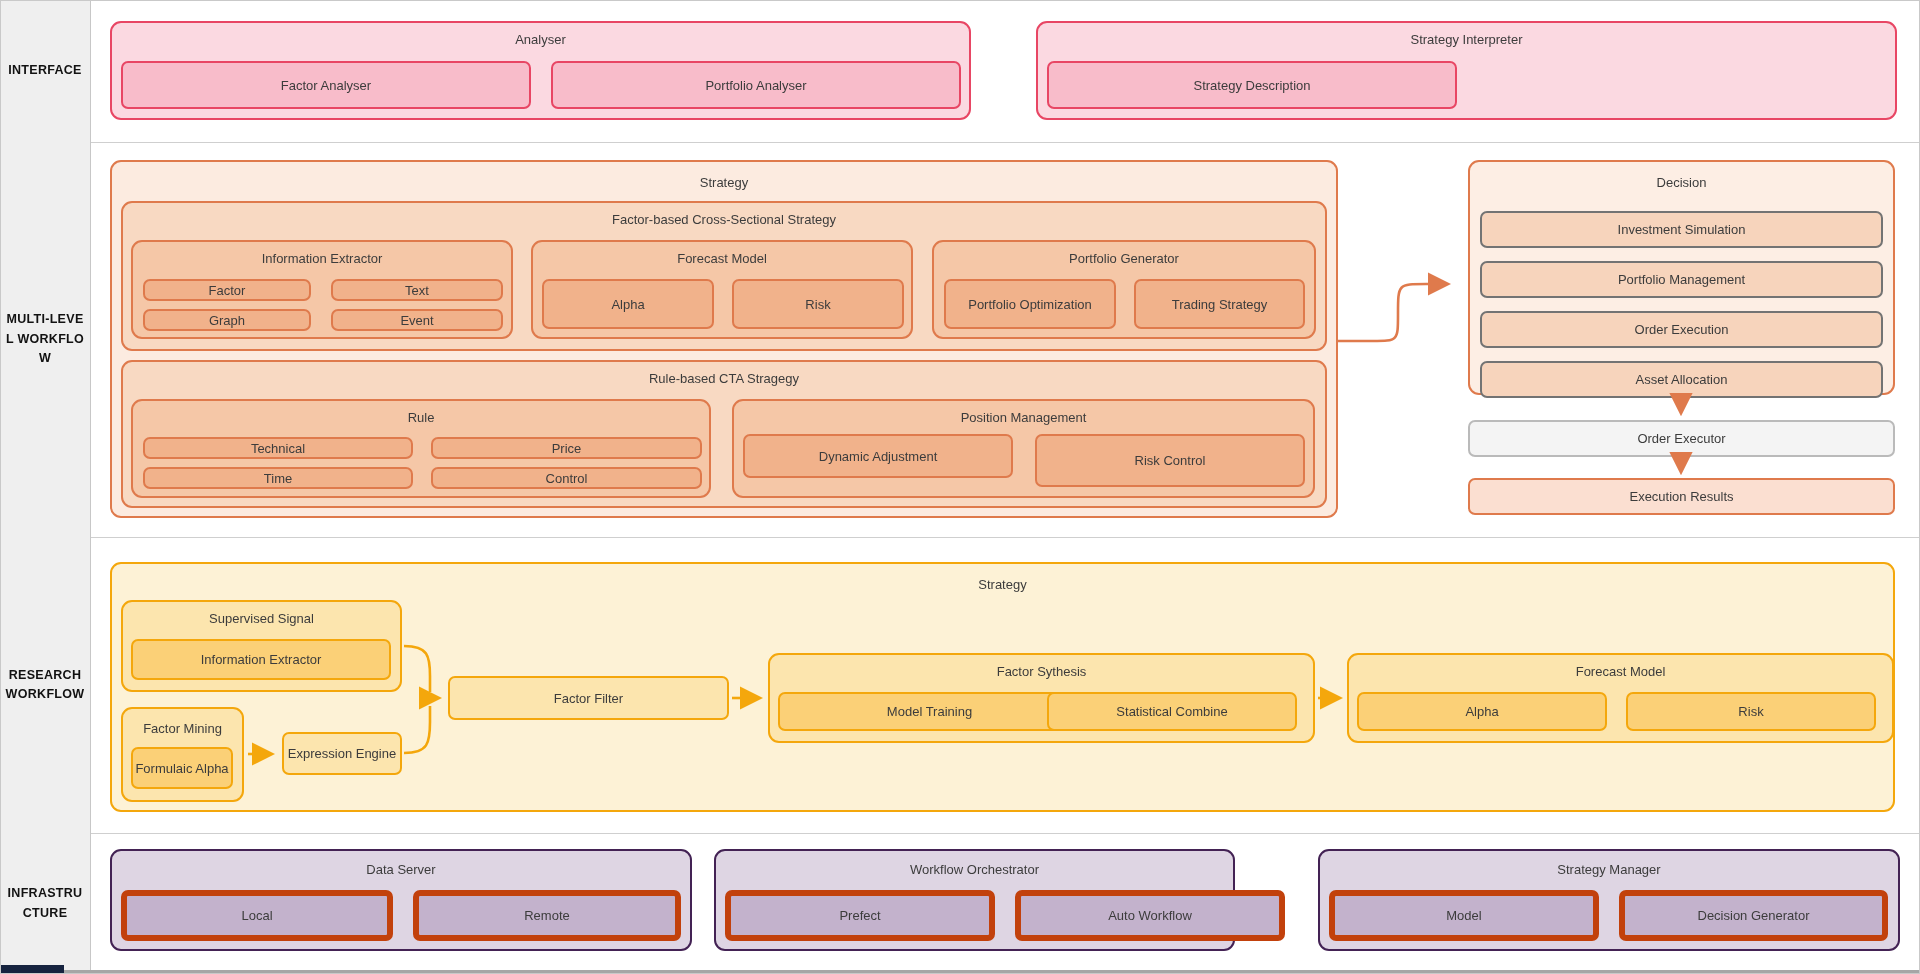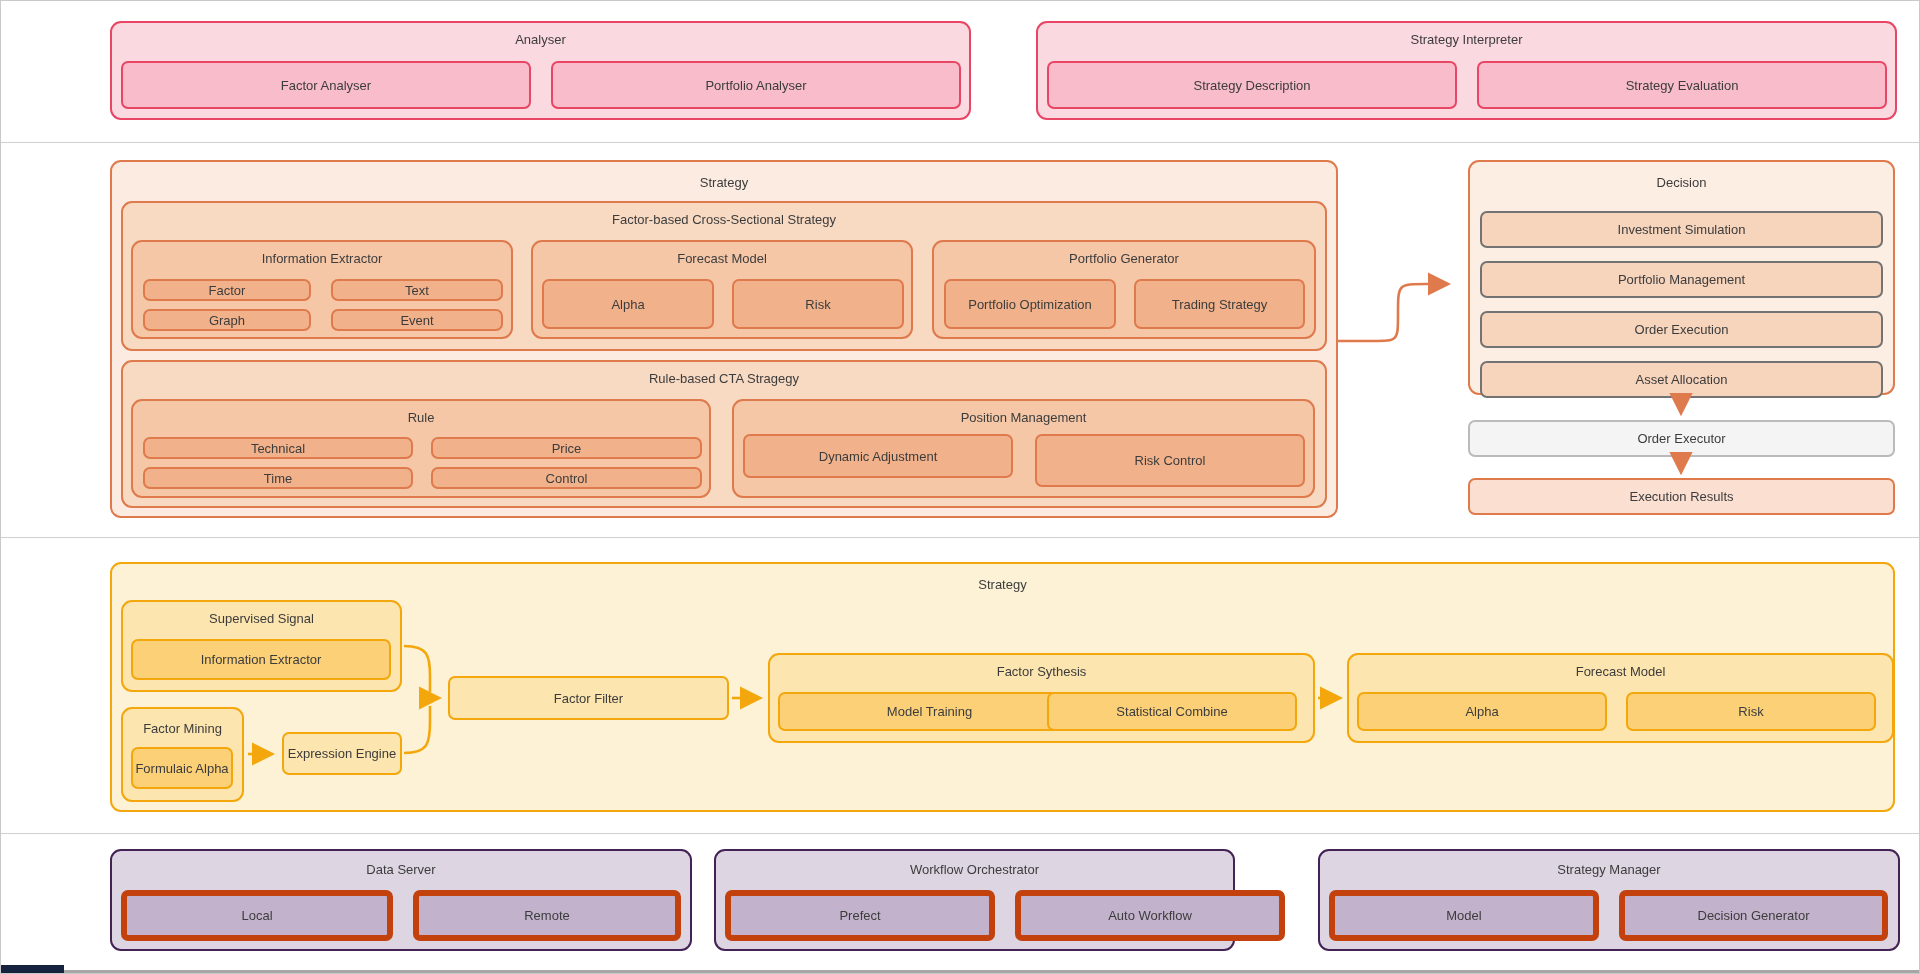--- a/index.html
+++ b/index.html
@@ -40,32 +40,45 @@
 </style>
 </head>
 <body>
 
 <div id="stage">
 
   <div class="hdiv" style="top:142px"></div>
   <div class="hdiv" style="top:537px"></div>
   <div class="hdiv" style="top:833px"></div>
 
+  <div id="sidebar">
+    <div class="side-row" style="top:0;height:142px">
+      <div class="side-label">INTERFACE</div>
+    </div>
+    <div class="side-row" style="top:142px;height:395px">
+      <div class="side-label">MULTI-LEVEL WORKFLOW</div>
+    </div>
+    <div class="side-row" style="top:537px;height:296px">
+      <div class="side-label">RESEARCH WORKFLOW</div>
+    </div>
+    <div class="side-row" style="top:833px;height:141px">
+      <div class="side-label">INFRASTRUCTURE</div>
+    </div>
+  </div>
 
   <div class="b pink-outer" style="left:110px;top:21px;width:861px;height:99px">
     <div class="box-title">Analyser</div>
   </div>
   <div class="b pink-leaf leaf" style="left:121px;top:61px;width:410px;height:48px">Factor Analyser</div>
   <div class="b pink-leaf leaf" style="left:551px;top:61px;width:410px;height:48px">Portfolio Analyser</div>
 
   <div class="b pink-outer" style="left:1036px;top:21px;width:861px;height:99px">
     <div class="box-title">Strategy Interpreter</div>
   </div>
   <div class="b pink-leaf leaf" style="left:1047px;top:61px;width:410px;height:48px">Strategy Description</div>
-  <div class="b pink-leaf leaf" style="left:1477px;top:61px;width:410px;height:48px">Strategy Evaluation</div>
 
   <div class="b or-outer" style="left:110px;top:160px;width:1228px;height:358px">
     <div class="box-title lg">Strategy</div>
   </div>
 
   <div class="b or-sub" style="left:121px;top:201px;width:1206px;height:150px">
     <div class="box-title">Factor-based Cross-Sectional Strategy</div>
   </div>
   <div class="b or-sec" style="left:131px;top:240px;width:382px;height:99px">
     <div class="box-title">Information Extractor</div>

